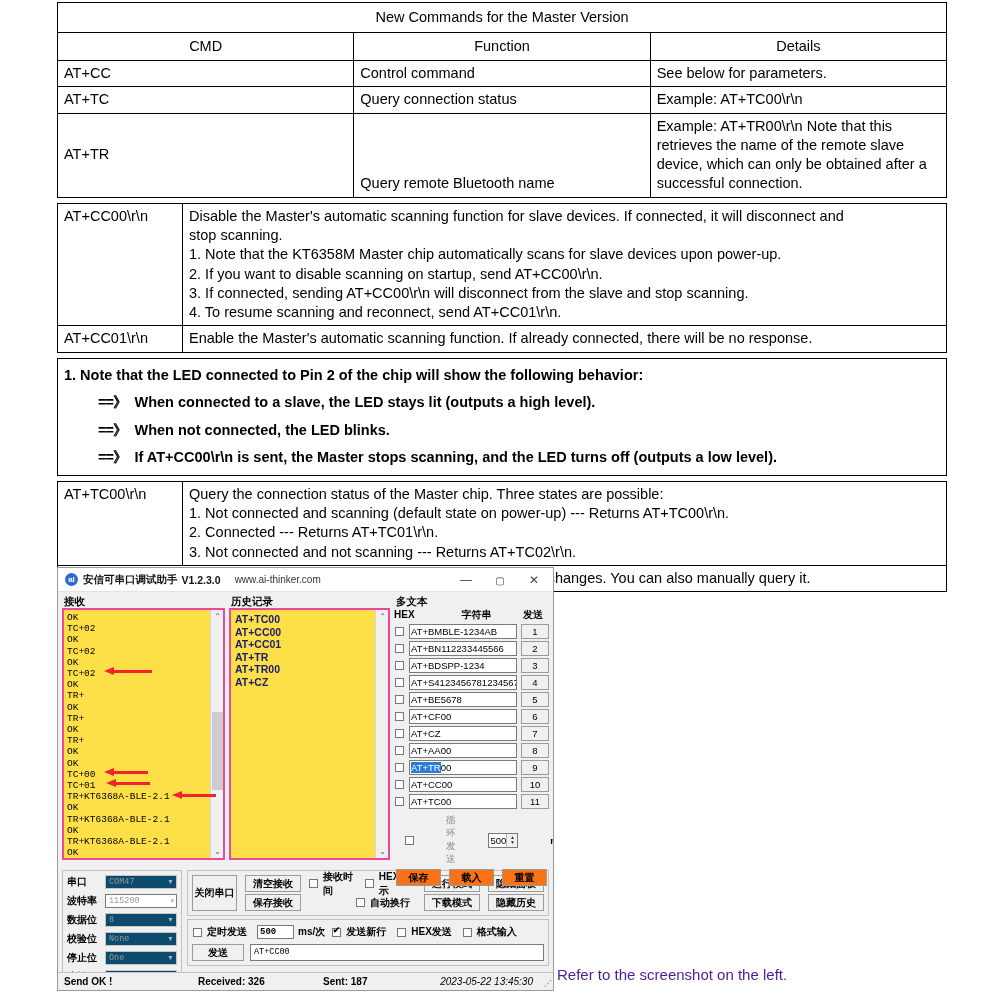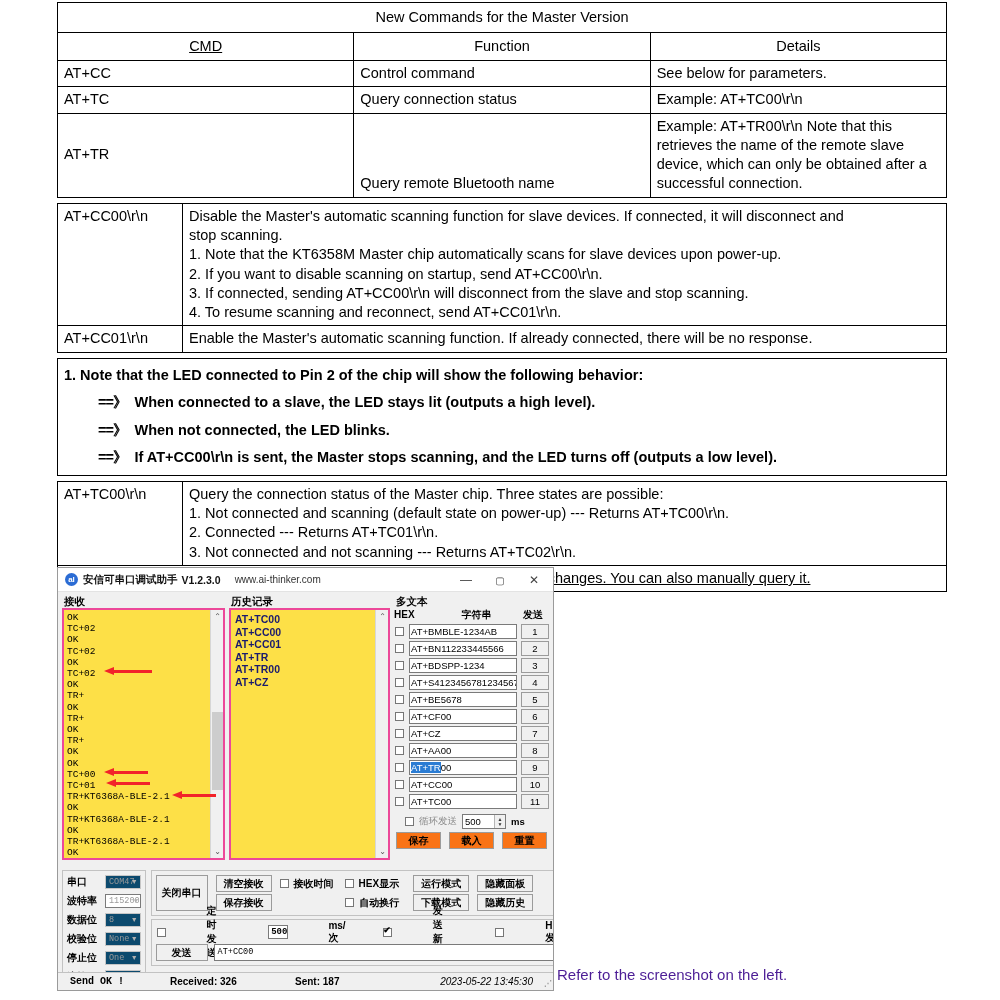--- a/index.html
+++ b/index.html
@@ -22,21 +22,21 @@
   }
   table.doc-tbl td, table.doc-tbl th {
     border: 1.3px solid #000;
     padding: 3px 6px;
     vertical-align: middle;
     font-size: 14.5px;
     line-height: 1.33;
     font-weight: 400;
   }
   .ctr { text-align: center; }
-  .bold { font-weight: bold; text-decoration: underline; }
+  .bold { font-weight: bold; }
   .tbl-gap { height: 5px; }
   .cell-lines div { white-space: normal; }
 
   td.c-cmd { width: 74px; }
   td.c-fn  { width: 200px; }
 
   .note-block td { padding: 4px 8px; }
   .note-line { font-weight: bold; font-size: 14.5px; line-height: 1.9; }
   .note-sub { padding-left: 34px; }
   .arrowglyph { letter-spacing: -1px; }
@@ -158,21 +158,21 @@
     line-height: 13px; padding: 0 1px; color: #000;
     white-space: nowrap; overflow: hidden;
   }
   .mt-input .sel { background: #2b7cd3; color: #fff; }
   .mt-btn {
     width: 28px; height: 15px; margin-left: 4px;
     border: 1px solid #9b9b9b; background: #f0f0f0;
     font-size: 9.5px; line-height: 13px; text-align: center; color: #000;
     flex: none;
   }
-  .mt-loop { display: flex; align-items: center; margin: 5px 0 3px 10px; font-size: 9.5px; }
+  .mt-loop { display: flex; align-items: center; margin: 5px 0 3px 10px; font-size: 9.5px; gap: 27px; }
   .mt-loop .lbl { color: #8a8a8a; margin-right: 5px; }
   .spin {
     display: flex; width: 44px; height: 15px;
     border: 1px solid #7a7a7a; background: #fff;
   }
   .spin .val { flex: 1; font-size: 9.5px; line-height: 13px; padding-left: 2px; color: #000; }
   .spin .btns {
     width: 11px; border-left: 1px solid #b5b5b5; background: #f0f0f0;
     display: flex; flex-direction: column; align-items: center;
     justify-content: center; font-size: 5px; line-height: 5px; color: #333;
@@ -223,21 +223,21 @@
   }
   .chk-col { margin-left: 7px; display: flex; flex-direction: column; justify-content: space-between; }
   .chk-line { display: flex; align-items: center; height: 17px; font-size: 10px; font-weight: bold; }
   .chk-line .ctxt { margin-right: 10px; color: #000; }
   .rt-col { margin-left: 4px; display: flex; flex-direction: column; justify-content: space-between; }
 
   .mid-bot {
     border: 1px solid #c2c2c2; background: #f0f0f0;
     padding: 4px; margin-top: 3px;
   }
-  .sendopts { display: flex; align-items: center; height: 16px; font-size: 10px; font-weight: bold; gap: 36px; }
+  .sendopts { display: flex; align-items: center; height: 16px; font-size: 10px; font-weight: bold; }
   .timebox {
     width: 37px; height: 14px; border: 1px solid #7a7a7a; background: #fff;
     font-family: "Liberation Mono", monospace; font-size: 9px; line-height: 12px;
     padding-left: 2px; color: #000; margin: 0 4px 0 2px;
   }
   .sendrow { display: flex; align-items: center; margin-top: 4px; }
   .send-btn {
     width: 52px; height: 17px; border: 1px solid #9b9b9b; background: #f0f0f0;
     font-size: 10px; font-weight: bold; text-align: center; line-height: 15px;
   }
@@ -246,21 +246,21 @@
     border: 1px solid #7a7a7a; background: #fff;
     font-family: "Liberation Mono", monospace; font-size: 8.5px;
     line-height: 15px; padding-left: 3px; color: #000;
   }
 
   .statusbar {
     position: absolute; left: 0; right: 0; bottom: 0; height: 18px;
     border-top: 1px solid #c2c2c2; background: #f0f0f0;
     display: flex; align-items: center; font-size: 10px; font-weight: bold;
   }
-  .statusbar .s1 { width: 112px; padding-left: 12px; font-family: Liberation Mono, monospace; }
+  .statusbar .s1 { width: 140px; padding-left: 6px; }
   .statusbar .s2 { width: 125px; }
   .statusbar .s3 { width: 110px; }
   .statusbar .s4 { flex: 1; text-align: right; padding-right: 20px; font-weight: normal; font-style: italic; }
   .grip {
     position: absolute; right: 2px; bottom: 2px;
     font-size: 8px; color: #9a9a9a; letter-spacing: -1px;
   }
 
   .caption {
     position: absolute; left: 557px; top: 966px;
@@ -607,21 +607,21 @@
               <div class="sm-btn">隐藏面板</div>
               <div class="sm-btn">隐藏历史</div>
             </div>
           </div>
 
           <div class="mid-bot">
             <div class="sendopts">
               <span class="cbx"></span>
               <span style="margin-right:8px;">定时发送</span>
               <span class="timebox">500</span>
-              <span style="margin-right:0;">ms/次</span>
+              <span style="margin-right:6px;">ms/次</span>
               <span class="cbx checked"></span>
               <span style="margin-right:10px;">发送新行</span>
               <span class="cbx"></span>
               <span style="margin-right:10px;">HEX发送</span>
               <span class="cbx"></span>
               <span>格式输入</span>
             </div>
             <div class="sendrow">
               <span class="send-btn">发送</span>
               <span class="send-input">AT+CC00</span>

